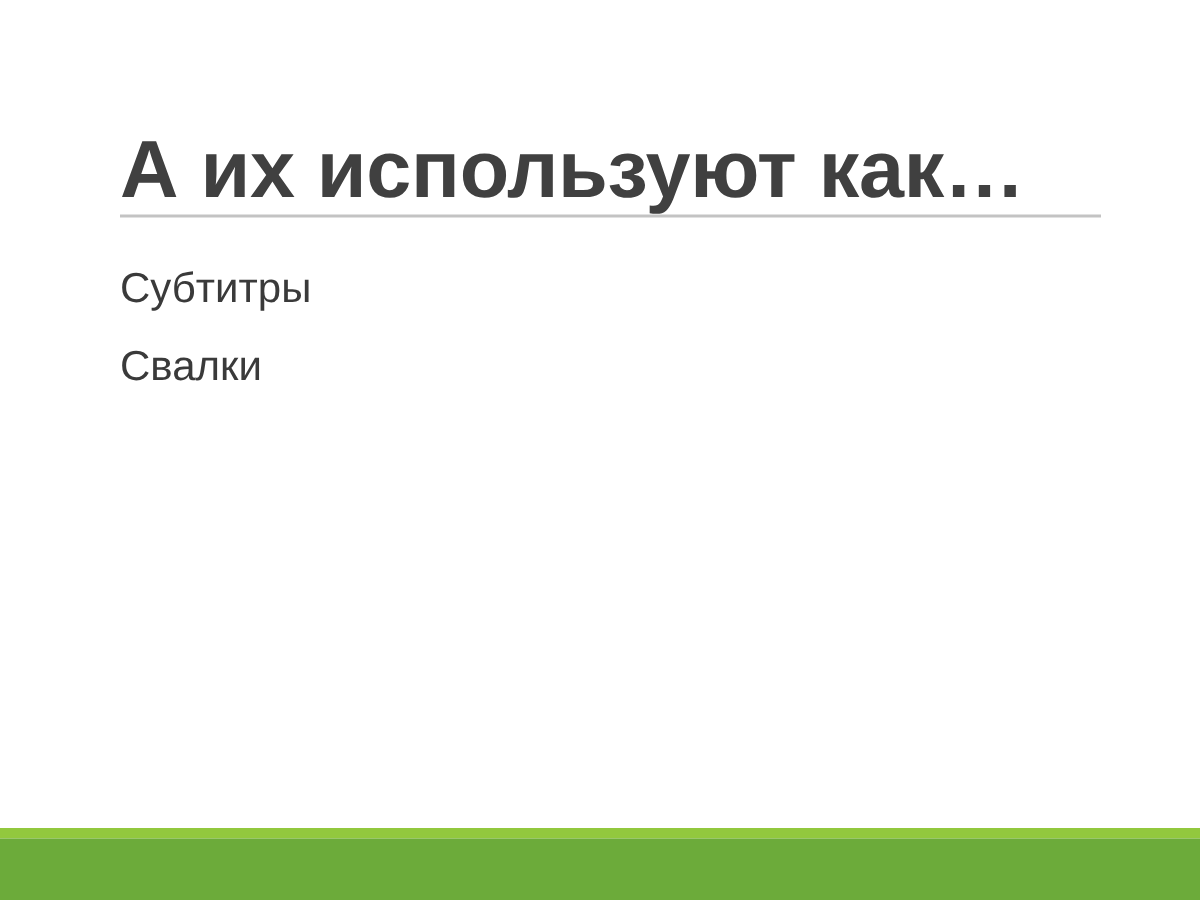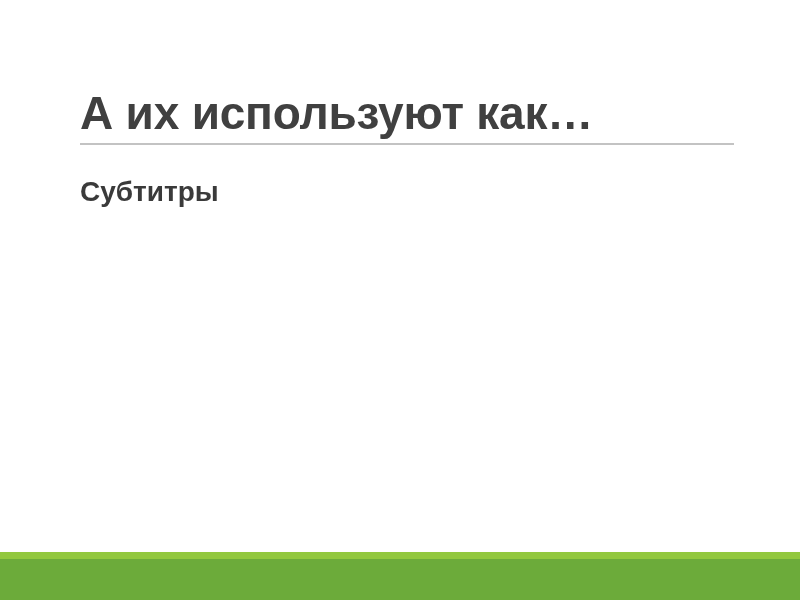--- a/index.html
+++ b/index.html
@@ -25,21 +25,21 @@
   
   #title-block {
     position: absolute;
     left: 80px;
     top: 88px;
     width: 654px;
   }
 
   #slide-title {
     font-family: "Liberation Sans", sans-serif;
-    font-size: 46px;
+    font-size: 54px;
     font-weight: bold;
     color: #404040;
     line-height: 50px;
     letter-spacing: -0.2px;
     white-space: nowrap;
     margin: 0;
     padding: 0;
   }
 
   #title-rule {
@@ -53,21 +53,21 @@
   #body-block {
     position: absolute;
     left: 80px;
     top: 166px;
     width: 654px;
   }
 
   .body-line {
     font-family: "Liberation Sans", sans-serif;
     font-size: 28px;
-    font-weight: bold;
+    font-weight: normal;
     color: #3a3a3a;
     line-height: 52px;
     white-space: nowrap;
     margin: 0;
     padding: 0;
   }
 
   
   #footer-accent-light {
     position: absolute;
@@ -92,18 +92,19 @@
 
 <div id="slide">
 
   <div id="title-block">
     <h1 id="slide-title">А их используют как…</h1>
     <div id="title-rule"></div>
   </div>
 
   <div id="body-block">
     <p class="body-line">Субтитры</p>
+    <p class="body-line">Свалки</p>
   </div>
 
   <div id="footer-accent-light"></div>
   <div id="footer-accent-dark"></div>
 
 </div>
 
 </body></html>

